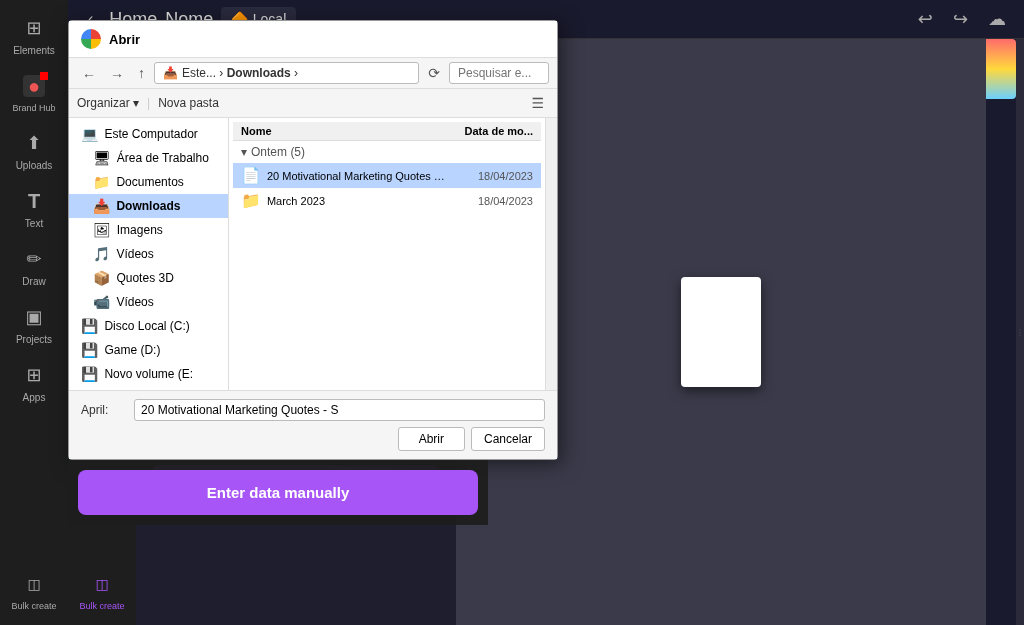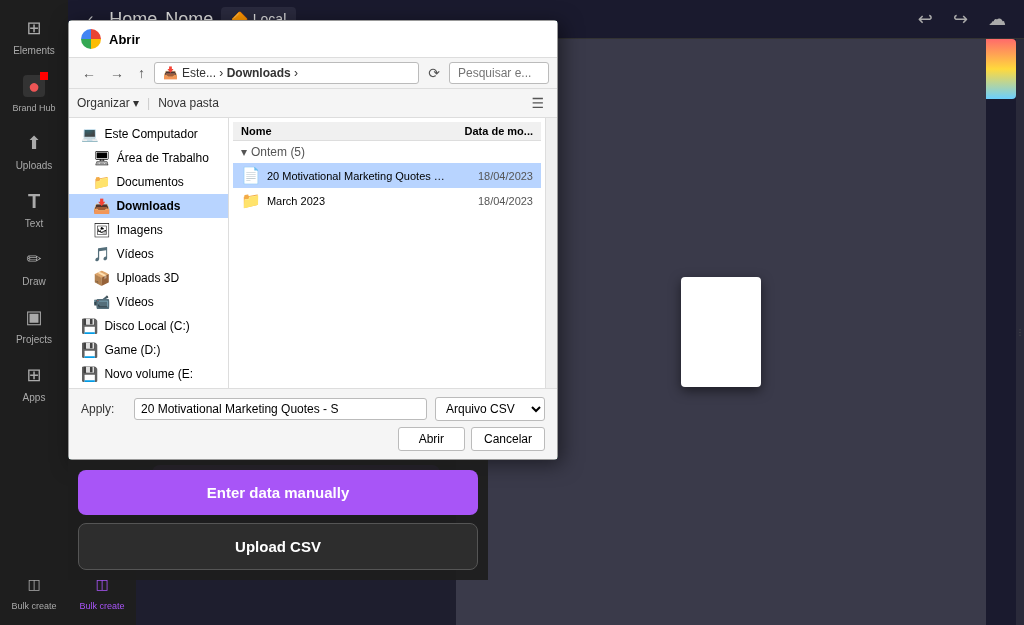--- a/index.html
+++ b/index.html
@@ -482,21 +482,21 @@
       <div class="tree-item" style="padding-left:24px;">
         <span class="tree-icon">🖼</span>
         <span>Imagens</span>
       </div>
       <div class="tree-item" style="padding-left:24px;">
         <span class="tree-icon">🎵</span>
         <span>Vídeos</span>
       </div>
       <div class="tree-item" style="padding-left:24px;">
         <span class="tree-icon">📦</span>
-        <span>Uploads 3D</span>
+        <span>Quotes 3D</span>
       </div>
       <div class="tree-item" style="padding-left:24px;">
         <span class="tree-icon">📹</span>
         <span>Vídeos</span>
       </div>
       <div class="tree-item">
         <span class="tree-icon">💾</span>
         <span>Disco Local (C:)</span>
       </div>
       <div class="tree-item">
@@ -527,36 +527,32 @@
         <span class="file-icon">📁</span>
         <span class="file-name">March 2023</span>
         <span class="file-date">18/04/2023</span>
       </div>
     </div>
     <div class="scrollbar-placeholder"></div>
   </div>
 
   <div class="dialog-footer">
     <div class="footer-row">
-      <span class="footer-label">Apply:</span>
+      <span class="footer-label">April:</span>
       <input class="footer-input" type="text" value="20 Motivational Marketing Quotes - S" style="">
-      <select class="footer-type">
-        <option>Arquivo CSV</option>
-      </select>
     </div>
     <div class="footer-row" style="justify-content:flex-end; gap:6px;">
       <button class="open-btn">Abrir</button>
       <button class="cancel-btn">Cancelar</button>
     </div>
   </div>
 </div>
 
 <div class="bottom-overlay">
   <button class="btn-manual">Enter data manually</button>
-  <button class="btn-csv">Upload CSV</button>
 </div>
 
 <div style="flex:1; display:flex; flex-direction:column; background:#1a1a2e; overflow:hidden;">
 
   <div class="right-topbar">
     <button class="topbar-btn">‹</button>
     <span class="topbar-label">Home</span>
     <span class="topbar-label">Nome</span>
     <button class="resize-btn">
       <span>🔶</span>

